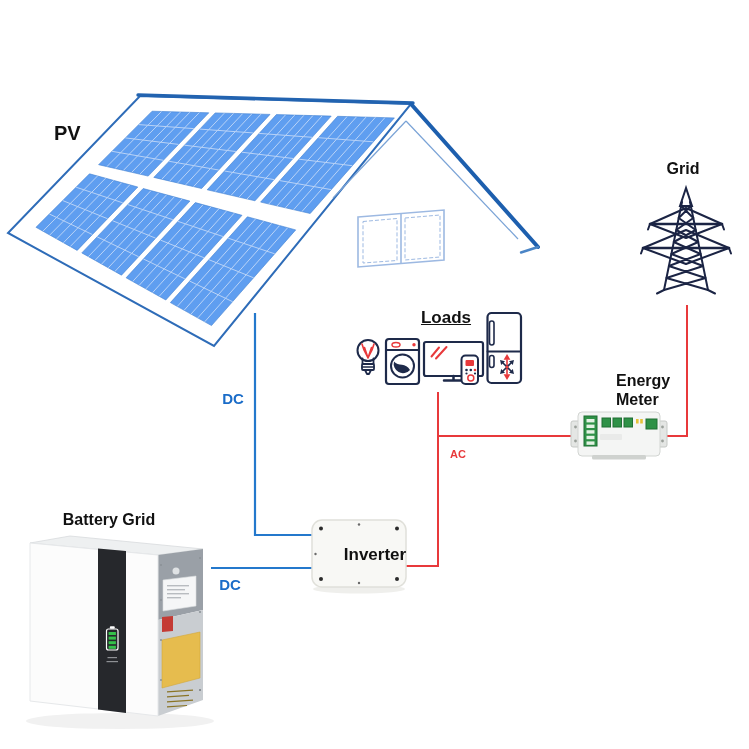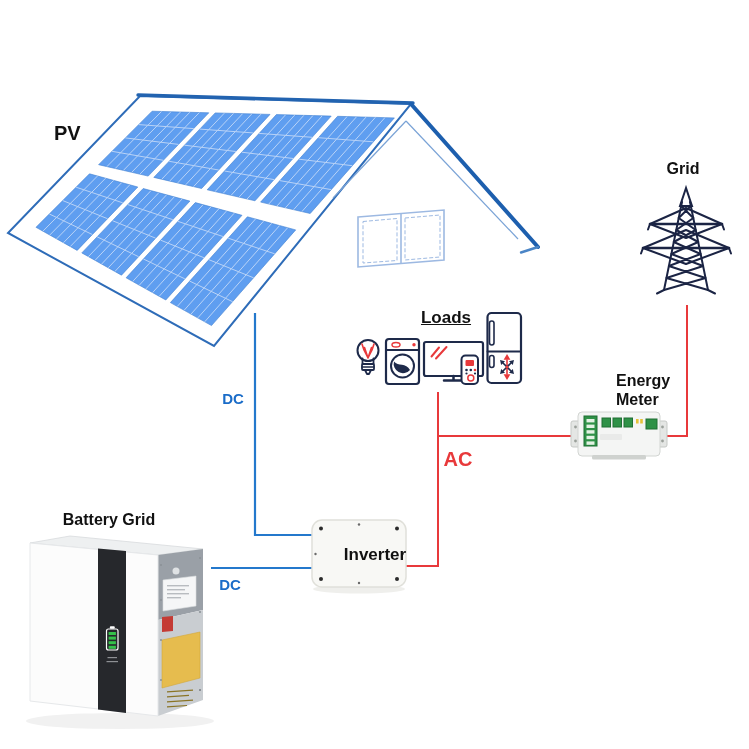--- a/index.html
+++ b/index.html
@@ -237,14 +237,14 @@
 
   <div class="label" style="left:54px;top:122px;font-size:20px;">PV</div>
   <div class="label center" style="left:683px;top:160px;font-size:16px;">Grid</div>
   <div class="label center" style="left:446px;top:308px;font-size:17px;text-decoration:underline;">Loads</div>
   <div class="label" style="left:588px;top:372px;font-size:16px;margin-left:28px;">Energy
 Meter</div>
   <div class="label center" style="left:359px;top:545px;font-size:17px;margin-left:16px;">Inverter</div>
   <div class="label center" style="left:109px;top:511px;font-size:16px;">Battery Grid</div>
   <div class="label center blue-label" style="left:233px;top:390px;font-size:15px;">DC</div>
   <div class="label center blue-label" style="left:230px;top:576px;font-size:15px;">DC</div>
-  <div class="label center red-label" style="left:458px;top:448px;font-size:20px;">AC</div>
+  <div class="label center red-label" style="left:458px;top:448px;font-size:11px;">AC</div>
 </div>
 
 </body></html>

